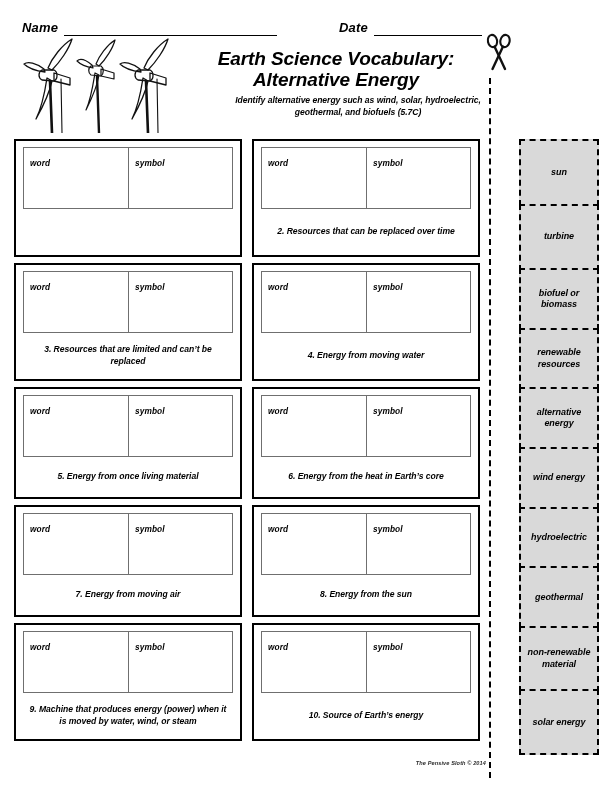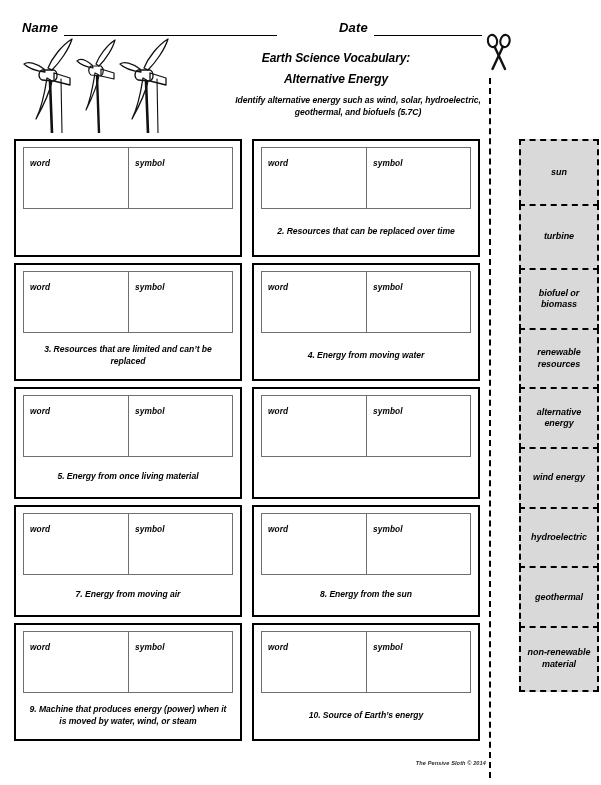--- a/index.html
+++ b/index.html
@@ -60,21 +60,21 @@
 
   
   .title-block {
     position: absolute;
     left: 186px;
     top: 48px;
     width: 300px;
     text-align: center;
   }
   .title-line {
-    font-size: 12px;
+    font-size: 19px;
     font-weight: bold;
     line-height: 21px;
     letter-spacing: -0.1px;
   }
   .subtitle {
     font-size: 8.6px;
     font-weight: bold;
     line-height: 11.5px;
     margin-top: 5px;
     letter-spacing: -0.05px;
@@ -323,20 +323,21 @@
       </div>
       <div class="card card-short">
         <div class="card-table">
           <div class="card-cell">
             <span class="cell-head">word</span>
           </div>
           <div class="card-cell">
             <span class="cell-head">symbol</span>
           </div>
         </div>
+        <div class="card-clue">6. Energy from the heat in Earth’s core</div>
       </div>
     </div>
 
     <div class="card-row">
       <div class="card card-short">
         <div class="card-table">
           <div class="card-cell">
             <span class="cell-head">word</span>
           </div>
           <div class="card-cell">
@@ -388,17 +389,18 @@
   <div class="word-strip">
     <div class="word-box" style="height:67px">sun</div>
     <div class="word-box" style="height:67px">turbine</div>
     <div class="word-box" style="height:62px">biofuel or biomass</div>
     <div class="word-box" style="height:62px">renewable resources</div>
     <div class="word-box" style="height:62px">alternative energy</div>
     <div class="word-box" style="height:62px">wind energy</div>
     <div class="word-box" style="height:62px">hydroelectric</div>
     <div class="word-box" style="height:62px">geothermal</div>
     <div class="word-box" style="height:66px">non-renewable material</div>
+    <div class="word-box" style="height:66px">solar energy</div>
   </div>
 
   <div class="credit">The Pensive Sloth © 2014</div>
 
 </div>
 
 </body></html>

